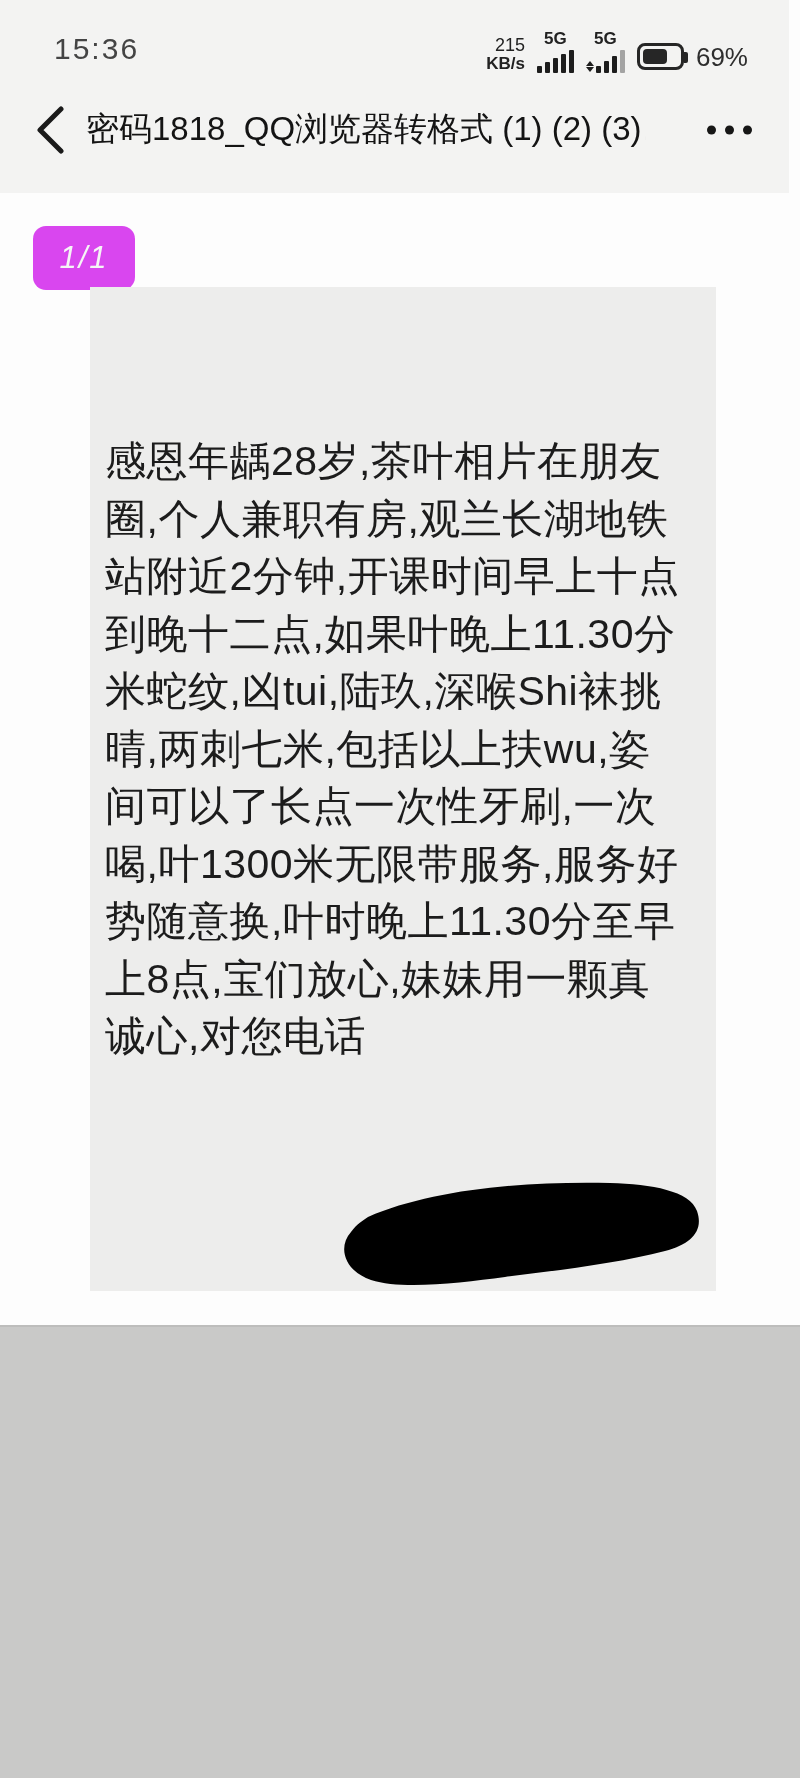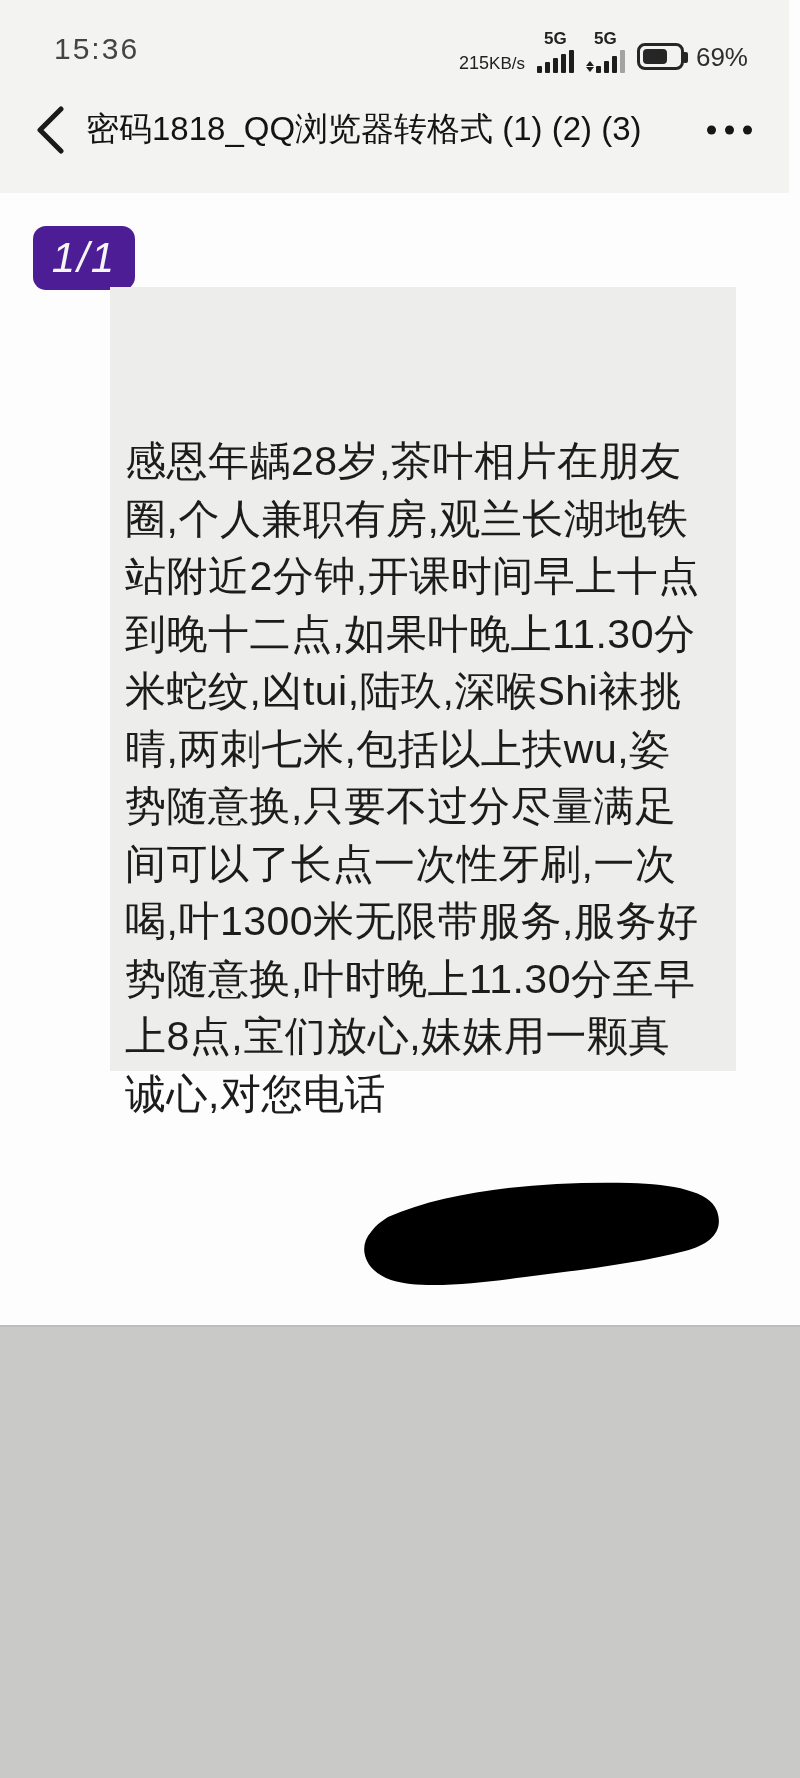--- a/index.html
+++ b/index.html
@@ -4,23 +4,23 @@
 <style>
   html,body{margin:0;padding:0;}
   body{font-family:"Liberation Sans","DejaVu Sans",sans-serif;background:#888;}
   .screen{position:relative;width:800px;height:1778px;margin:0 auto;background:#fdfdfd;overflow:hidden;}
 
   
   .header{position:absolute;left:0;top:0;width:789px;height:193px;background:#f3f3f2;}
   .statusbar{position:absolute;left:0;top:18px;width:800px;height:60px;display:flex;align-items:center;color:#3a3a3a;}
   .sb-time{position:absolute;left:54px;top:14px;font-size:30px;letter-spacing:2px;color:#444;}
   .sb-right{position:absolute;right:52px;top:2px;display:flex;align-items:flex-end;gap:12px;height:56px;}
-  .speed{display:flex;flex-direction:row;align-items:flex-end;justify-content:flex-end;line-height:1.05;color:#222;padding-bottom:3px;}
+  .speed{display:flex;flex-direction:column;align-items:flex-end;justify-content:flex-end;line-height:1.05;color:#222;padding-bottom:3px;}
   .speed .v{font-size:18px;}
-  .speed .u{font-size:17px;}
+  .speed .u{font-size:17px;font-weight:bold;}
   .sig{display:flex;flex-direction:column;align-items:center;justify-content:flex-end;padding-bottom:3px;font-weight:bold;}
   .sig .g{font-size:17px;color:#222;line-height:1;margin-bottom:2px;}
   .bars{display:flex;align-items:flex-end;gap:3px;height:24px;}
   .bars i{display:block;width:5px;background:#1d1d1d;border-radius:1px;}
   .bars i.lite{background:#a3a3a3;}
   .arrows{display:flex;flex-direction:column;justify-content:flex-end;margin-right:2px;gap:1px;padding-bottom:1px;}
   .arrows b{width:0;height:0;border-left:4px solid transparent;border-right:4px solid transparent;}
   .arrows b.up{border-bottom:5px solid #1d1d1d;}
   .arrows b.dn{border-top:5px solid #1d1d1d;}
   .battery{position:relative;width:47px;height:27px;border:3px solid #262626;border-radius:8px;box-sizing:border-box;margin-bottom:6px;}
@@ -29,23 +29,23 @@
   .sb-batt-pct{font-size:26px;color:#2e2e2e;padding-bottom:3px;}
 
   .navbar{position:absolute;left:0;top:92px;width:800px;height:75px;display:flex;align-items:center;}
   .back{margin-left:28px;width:44px;height:50px;display:flex;align-items:center;justify-content:center;}
   .nav-title{margin-left:14px;font-size:33px;color:#141414;white-space:nowrap;overflow:hidden;max-width:560px;}
   .more{position:absolute;right:48px;top:50%;transform:translateY(-50%);display:flex;gap:9px;padding:10px 0;}
   .more i{width:9px;height:9px;border-radius:50%;background:#161616;}
 
   
   .viewer{position:absolute;left:0;top:193px;width:800px;height:1132px;background:#fdfdfd;}
-  .page-badge{position:absolute;left:33px;top:33px;width:102px;height:64px;background:#4c1d95;border-radius:13px;color:#f5f5f5;
-    display:flex;align-items:center;justify-content:center;font-size:42px;font-style:italic;letter-spacing:2px;}
-  .doc-page{position:absolute;left:90px;top:94px;width:626px;height:784px;background:#ededec;margin-left:20px;}
+  .page-badge{position:absolute;left:33px;top:33px;width:102px;height:64px;background:#d946ef;border-radius:13px;color:#f5f5f5;
+    display:flex;align-items:center;justify-content:center;font-size:31px;font-style:italic;letter-spacing:2px;}
+  .doc-page{position:absolute;left:90px;top:94px;width:626px;height:1004px;background:#ededec;}
   .doc-text{position:absolute;left:15px;top:146px;width:600px;color:#1c1c1c;}
   .doc-text .ln{height:57.5px;line-height:57.5px;font-size:41px;white-space:nowrap;letter-spacing:0.5px;}
   .scribble{position:absolute;left:0;top:0;width:626px;height:1036px;pointer-events:none;}
 
   
   .bottom-band{position:absolute;left:0;top:1325px;width:800px;height:453px;background:#c9c9c8;border-top:2px solid #bdbdbc;}
 </style>
 </head>
 <body>
 
@@ -112,21 +112,20 @@
     <div class="page-badge">1/1</div>
 
     <div class="doc-page">
       <div class="doc-text">
         <div class="ln">感恩年龋28岁,茶叶相片在朋友</div>
         <div class="ln">圈,个人兼职有房,观兰长湖地铁</div>
         <div class="ln">站附近2分钟,开课时间早上十点</div>
         <div class="ln">到晚十二点,如果叶晚上11.30分</div>
         <div class="ln">米蛇纹,凶tui,陆玖,深喉Shi袜挑</div>
         <div class="ln">晴,两刺七米,包括以上扶wu,姿</div>
-        <div class="ln">势随意换,只要不过分尽量满足</div>
         <div class="ln">间可以了长点一次性牙刷,一次</div>
         <div class="ln">喝,叶1300米无限带服务,服务好</div>
         <div class="ln">势随意换,叶时晚上11.30分至早</div>
         <div class="ln">上8点,宝们放心,妹妹用一颗真</div>
         <div class="ln">诚心,对您电话</div>
       </div>
       <svg class="scribble" viewBox="0 0 626 1036">
         <path fill="#000000" d="
           M 278 930
           C 340 903, 432 894, 520 896

